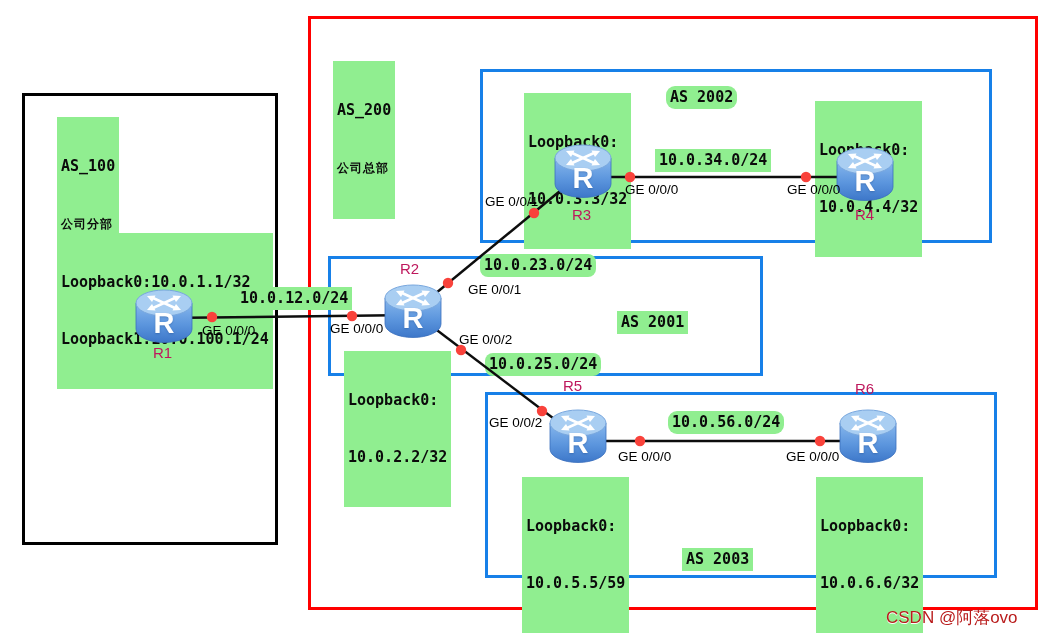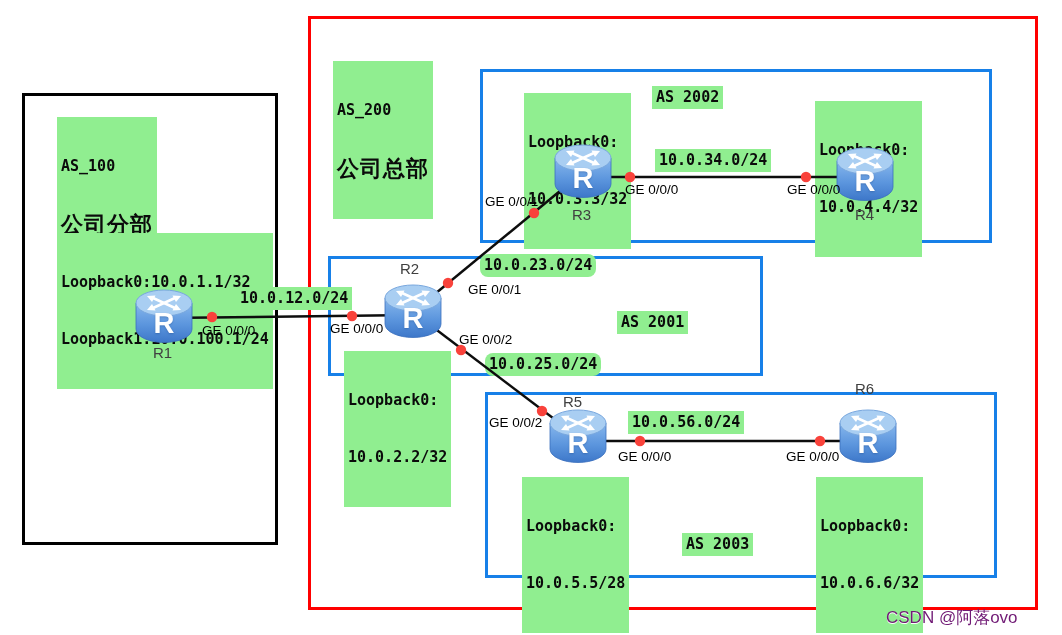--- a/index.html
+++ b/index.html
@@ -13,47 +13,47 @@
   .region.black { border:3px solid #000000; z-index:1; }
   .region.red   { border:3px solid #ff0000; z-index:1; }
   .region.blue  { border:3px solid #1780e8; z-index:1; }
 
   
   .glabel {
     position:absolute; z-index:2; background:#90ee90; color:#0b0b0b;
     font-family:"DejaVu Sans Mono", monospace; font-weight:bold;
     font-size:15px; line-height:19px; padding:2px 4px; white-space:pre;
   }
-  .glabel .cjk { font-family:"DejaVu Sans", sans-serif; font-size:22px; line-height:21px; letter-spacing:1px; }
+  .glabel .cjk { font-family:"DejaVu Sans", sans-serif; font-size:12px; line-height:21px; letter-spacing:1px; }
 
   
   svg.links { position:absolute; left:0; top:0; z-index:3; pointer-events:none; }
 
   
   .router { position:absolute; width:62px; height:58px; z-index:4; }
   .router .letter {
     position:absolute; left:0; right:0; top:19px; text-align:center;
     font-size:29px; font-weight:bold; color:#ffffff;
     text-shadow:0 1px 2px rgba(30,70,130,.35);
     font-family:"Liberation Sans", sans-serif;
   }
 
   
-  .rname { position:absolute; z-index:5; font-size:15px; color:#404040; white-space:nowrap; }
+  .rname { position:absolute; z-index:5; font-size:15px; color:#be185d; white-space:nowrap; }
   .iface { position:absolute; z-index:5; font-size:13.5px; color:#000000; white-space:nowrap; }
 
   
   .wm-juejin {
     position:absolute; z-index:7; left:744px; top:583px;
     font-size:26px; font-weight:bold; color:#3c3c3c; white-space:nowrap;
     text-shadow:-1px -1px 0 #fff, 1px -1px 0 #fff, -1px 1px 0 #fff, 1px 1px 0 #fff;
   }
   .wm-csdn {
     position:absolute; z-index:7; left:886px; top:606px;
-    font-size:17px; color:#701a75; white-space:nowrap;
+    font-size:17px; color:#b91c1c; white-space:nowrap;
     text-shadow:0 1px 0 #fff;
   }
 </style>
 </head>
 <body>
 
 <div class="canvas">
 
   <svg width="0" height="0" style="position:absolute" aria-hidden="true">
     <defs>
@@ -86,54 +86,54 @@
   <div class="region blue" style="left:485px; top:392px; width:512px; height:186px;"></div>
 
   <div class="glabel" style="left:57px; top:117px;">
     <div>AS_100</div>
     <div class="cjk">公司分部</div>
   </div>
   <div class="glabel" style="left:333px; top:61px;">
     <div>AS_200</div>
     <div class="cjk">公司总部</div>
   </div>
-  <div class="glabel" style="left:652px; top:86px;">AS 2002</div>
+  <div class="glabel" style="left:666px; top:86px;border-radius:9px;">AS 2002</div>
   <div class="glabel" style="left:617px; top:311px;">AS 2001</div>
-  <div class="glabel" style="left:682px; top:533px;">AS 2003</div>
+  <div class="glabel" style="left:682px; top:548px;">AS 2003</div>
 
   <div class="glabel" style="left:57px; top:233px;">
     <div>Loopback0:10.0.1.1/32</div>
     <div>Loopback1:10.0.100.1/24</div>
   </div>
   <div class="glabel" style="left:524px; top:93px;">
     <div>Loopback0:</div>
     <div>10.0.3.3/32</div>
   </div>
   <div class="glabel" style="left:815px; top:101px;">
     <div>Loopback0:</div>
     <div>10.0.4.4/32</div>
   </div>
   <div class="glabel" style="left:344px; top:351px;">
     <div>Loopback0:</div>
     <div>10.0.2.2/32</div>
   </div>
   <div class="glabel" style="left:522px; top:477px;">
     <div>Loopback0:</div>
-    <div>10.0.5.5/28</div>
+    <div>10.0.5.5/59</div>
   </div>
   <div class="glabel" style="left:816px; top:477px;">
     <div>Loopback0:</div>
     <div>10.0.6.6/32</div>
   </div>
 
   <div class="glabel" style="left:236px; top:287px;">10.0.12.0/24</div>
   <div class="glabel" style="left:480px; top:254px;border-radius:8px;">10.0.23.0/24</div>
   <div class="glabel" style="left:485px; top:353px;border-radius:8px;">10.0.25.0/24</div>
   <div class="glabel" style="left:655px; top:149px;">10.0.34.0/24</div>
-  <div class="glabel" style="left:628px; top:411px;">10.0.56.0/24</div>
+  <div class="glabel" style="left:668px; top:411px;border-radius:9px;">10.0.56.0/24</div>
 
   <svg class="links" width="1062" height="635">
     <g stroke="#0d0d0d" stroke-width="2.5">
       <line x1="164" y1="318" x2="413" y2="315"></line>
       <line x1="413" y1="312" x2="583" y2="172"></line>
       <line x1="413" y1="312" x2="578" y2="437"></line>
       <line x1="583" y1="177" x2="865" y2="177"></line>
       <line x1="578" y1="441" x2="868" y2="441"></line>
     </g>
     <g fill="#f9423b">
@@ -184,21 +184,21 @@
     <svg width="62" height="58">
         <use href="#router-sym"></use>
       </svg>
     <span class="letter">R</span>
   </div>
 
   <div class="rname" style="left:153px; top:344px;">R1</div>
   <div class="rname" style="left:400px; top:260px;">R2</div>
   <div class="rname" style="left:572px; top:206px;">R3</div>
   <div class="rname" style="left:855px; top:206px;">R4</div>
-  <div class="rname" style="left:563px; top:377px;margin-top:16px;">R5</div>
+  <div class="rname" style="left:563px; top:377px;">R5</div>
   <div class="rname" style="left:855px; top:380px;">R6</div>
 
   <div class="iface" style="left:202px; top:323px;">GE 0/0/0</div>
   <div class="iface" style="left:330px; top:321px;">GE 0/0/0</div>
   <div class="iface" style="left:468px; top:282px;">GE 0/0/1</div>
   <div class="iface" style="left:459px; top:332px;">GE 0/0/2</div>
   <div class="iface" style="left:485px; top:194px;">GE 0/0/1</div>
   <div class="iface" style="left:625px; top:182px;">GE 0/0/0</div>
   <div class="iface" style="left:787px; top:182px;">GE 0/0/0</div>
   <div class="iface" style="left:489px; top:415px;">GE 0/0/2</div>

